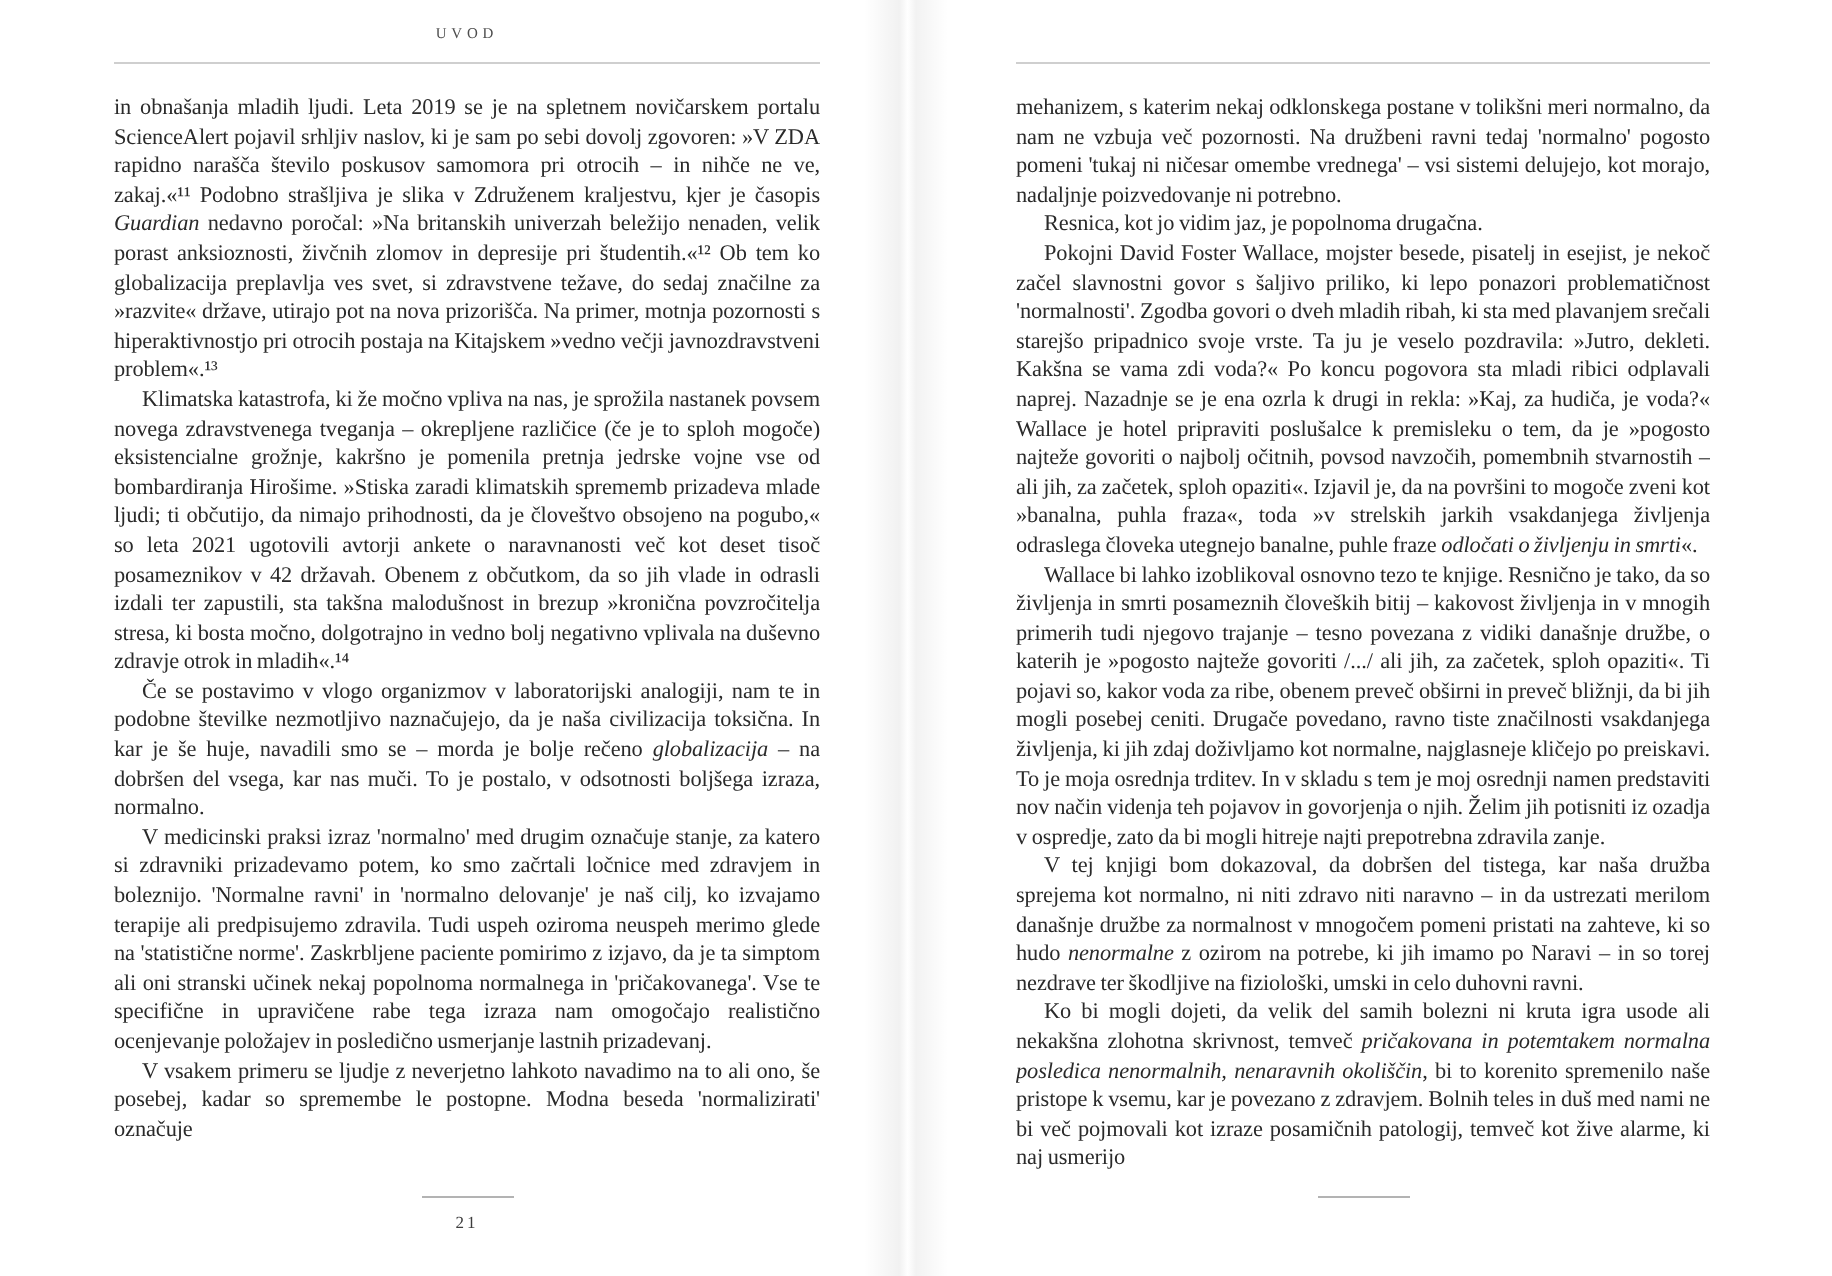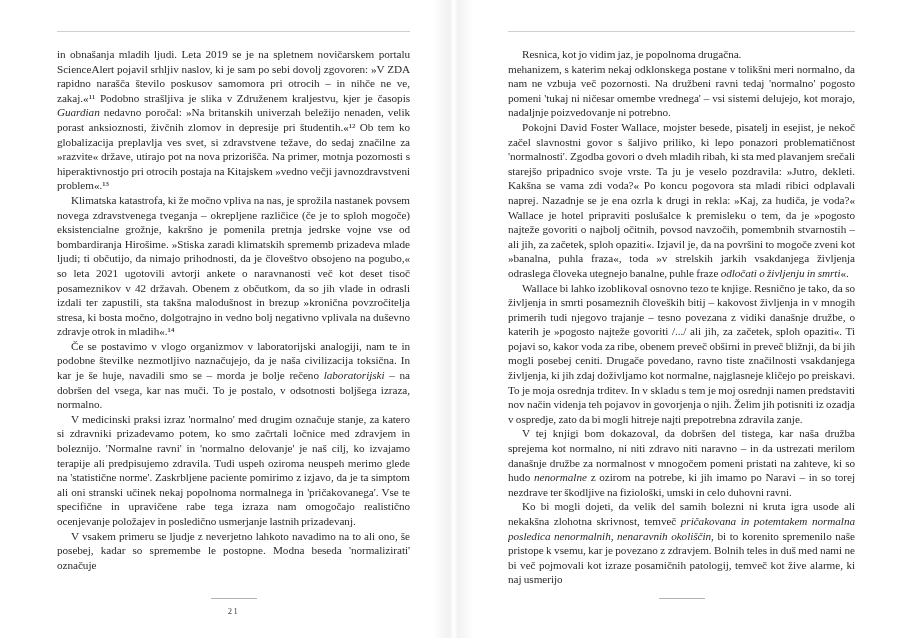--- a/index.html
+++ b/index.html
@@ -82,39 +82,40 @@
     letter-spacing: 1.5px;
     color: #3d3d3d;
   }
 </style>
 </head>
 <body>
 
 <div class="spread">
 
   <div class="page page-left">
+    <div class="running-head">UVOD</div>
     <div class="head-rule"></div>
     <div class="body">
         <p class="para"><span>in obnašanja mladih ljudi. Leta 2019 se je na spletnem novičarskem portalu ScienceAlert pojavil srhljiv naslov, ki je sam po sebi dovolj zgovoren: »V ZDA rapidno narašča število poskusov samomora pri otrocih – in nihče ne ve, zakaj.«¹¹ Podobno strašljiva je slika v Združenem kraljestvu, kjer je časopis </span><span class="it">Guardian</span><span> nedavno poročal: »Na britanskih univerzah beležijo nenaden, velik porast anksioznosti, živčnih zlomov in depresije pri študentih.«¹² Ob tem ko globalizacija preplavlja ves svet, si zdravstvene težave, do sedaj značilne za »razvite« države, utirajo pot na nova prizorišča. Na primer, motnja pozornosti s hiperaktivnostjo pri otrocih postaja na Kitajskem »vedno večji javnozdravstveni problem«.¹³</span></p>
         <p class="para indent"><span>Klimatska katastrofa, ki že močno vpliva na nas, je sprožila nastanek povsem novega zdravstvenega tveganja – okrepljene različice (če je to sploh mogoče) eksistencialne grožnje, kakršno je pomenila pretnja jedrske vojne vse od bombardiranja Hirošime. »Stiska zaradi klimatskih sprememb prizadeva mlade ljudi; ti občutijo, da nimajo prihodnosti, da je človeštvo obsojeno na pogubo,« so leta 2021 ugotovili avtorji ankete o naravnanosti več kot deset tisoč posameznikov v 42 državah. Obenem z občutkom, da so jih vlade in odrasli izdali ter zapustili, sta takšna malodušnost in brezup »kronična povzročitelja stresa, ki bosta močno, dolgotrajno in vedno bolj negativno vplivala na duševno zdravje otrok in mladih«.¹⁴</span></p>
-        <p class="para indent"><span>Če se postavimo v vlogo organizmov v laboratorijski analogiji, nam te in podobne številke nezmotljivo naznačujejo, da je naša civilizacija toksična. In kar je še huje, navadili smo se – morda je bolje rečeno </span><span class="it">laboratorijski</span><span> – na dobršen del vsega, kar nas muči. To je postalo, v odsotnosti boljšega izraza, normalno.</span></p>
+        <p class="para indent"><span>Če se postavimo v vlogo organizmov v laboratorijski analogiji, nam te in podobne številke nezmotljivo naznačujejo, da je naša civilizacija toksična. In kar je še huje, navadili smo se – morda je bolje rečeno </span><span class="it">globalizacija</span><span> – na dobršen del vsega, kar nas muči. To je postalo, v odsotnosti boljšega izraza, normalno.</span></p>
         <p class="para indent"><span>V medicinski praksi izraz 'normalno' med drugim označuje stanje, za katero si zdravniki prizadevamo potem, ko smo začrtali ločnice med zdravjem in boleznijo. 'Normalne ravni' in 'normalno delovanje' je naš cilj, ko izvajamo terapije ali predpisujemo zdravila. Tudi uspeh oziroma neuspeh merimo glede na 'statistične norme'. Zaskrbljene paciente pomirimo z izjavo, da je ta simptom ali oni stranski učinek nekaj popolnoma normalnega in 'pričakovanega'. Vse te specifične in upravičene rabe tega izraza nam omogočajo realistično ocenjevanje položajev in posledično usmerjanje lastnih prizadevanj.</span></p>
         <p class="para indent"><span>V vsakem primeru se ljudje z neverjetno lahkoto navadimo na to ali ono, še posebej, kadar so spremembe le postopne. Modna beseda 'normalizirati' označuje</span></p>
       </div>
     <div class="foot-rule"></div>
     <div class="page-number">21</div>
   </div>
 
   <div class="gutter"></div>
 
   <div class="page page-right">
     <div class="head-rule"></div>
     <div class="body">
+        <p class="para"><span>mehanizem, s katerim nekaj odklonskega postane v tolikšni meri normalno, da nam ne vzbuja več pozornosti. Na družbeni ravni tedaj 'normalno' pogosto pomeni 'tukaj ni ničesar omembe vrednega' – vsi sistemi delujejo, kot morajo, nadaljnje poizvedovanje ni potrebno.</span></p>
         <p class="para indent"><span>Resnica, kot jo vidim jaz, je popolnoma drugačna.</span></p>
-        <p class="para"><span>mehanizem, s katerim nekaj odklonskega postane v tolikšni meri normalno, da nam ne vzbuja več pozornosti. Na družbeni ravni tedaj 'normalno' pogosto pomeni 'tukaj ni ničesar omembe vrednega' – vsi sistemi delujejo, kot morajo, nadaljnje poizvedovanje ni potrebno.</span></p>
         <p class="para indent"><span>Pokojni David Foster Wallace, mojster besede, pisatelj in esejist, je nekoč začel slavnostni govor s šaljivo priliko, ki lepo ponazori problematičnost 'normalnosti'. Zgodba govori o dveh mladih ribah, ki sta med plavanjem srečali starejšo pripadnico svoje vrste. Ta ju je veselo pozdravila: »Jutro, dekleti. Kakšna se vama zdi voda?« Po koncu pogovora sta mladi ribici odplavali naprej. Nazadnje se je ena ozrla k drugi in rekla: »Kaj, za hudiča, je voda?« Wallace je hotel pripraviti poslušalce k premisleku o tem, da je »pogosto najteže govoriti o najbolj očitnih, povsod navzočih, pomembnih stvarnostih – ali jih, za začetek, sploh opaziti«. Izjavil je, da na površini to mogoče zveni kot »banalna, puhla fraza«, toda »v strelskih jarkih vsakdanjega življenja odraslega človeka utegnejo banalne, puhle fraze </span><span class="it">odločati o življenju in smrti</span><span>«.</span></p>
         <p class="para indent"><span>Wallace bi lahko izoblikoval osnovno tezo te knjige. Resnično je tako, da so življenja in smrti posameznih človeških bitij – kakovost življenja in v mnogih primerih tudi njegovo trajanje – tesno povezana z vidiki današnje družbe, o katerih je »pogosto najteže govoriti /.../ ali jih, za začetek, sploh opaziti«. Ti pojavi so, kakor voda za ribe, obenem preveč obširni in preveč bližnji, da bi jih mogli posebej ceniti. Drugače povedano, ravno tiste značilnosti vsakdanjega življenja, ki jih zdaj doživljamo kot normalne, najglasneje kličejo po preiskavi. To je moja osrednja trditev. In v skladu s tem je moj osrednji namen predstaviti nov način videnja teh pojavov in govorjenja o njih. Želim jih potisniti iz ozadja v ospredje, zato da bi mogli hitreje najti prepotrebna zdravila zanje.</span></p>
         <p class="para indent"><span>V tej knjigi bom dokazoval, da dobršen del tistega, kar naša družba sprejema kot normalno, ni niti zdravo niti naravno – in da ustrezati merilom današnje družbe za normalnost v mnogočem pomeni pristati na zahteve, ki so hudo </span><span class="it">nenormalne</span><span> z ozirom na potrebe, ki jih imamo po Naravi – in so torej nezdrave ter škodljive na fiziološki, umski in celo duhovni ravni.</span></p>
         <p class="para indent"><span>Ko bi mogli dojeti, da velik del samih bolezni ni kruta igra usode ali nekakšna zlohotna skrivnost, temveč </span><span class="it">pričakovana in potemtakem normalna posledica nenormalnih, nenaravnih okoliščin</span><span>, bi to korenito spremenilo naše pristope k vsemu, kar je povezano z zdravjem. Bolnih teles in duš med nami ne bi več pojmovali kot izraze posamičnih patologij, temveč kot žive alarme, ki naj usmerijo</span></p>
       </div>
     <div class="foot-rule"></div>
   </div>
 
 </div>
 

